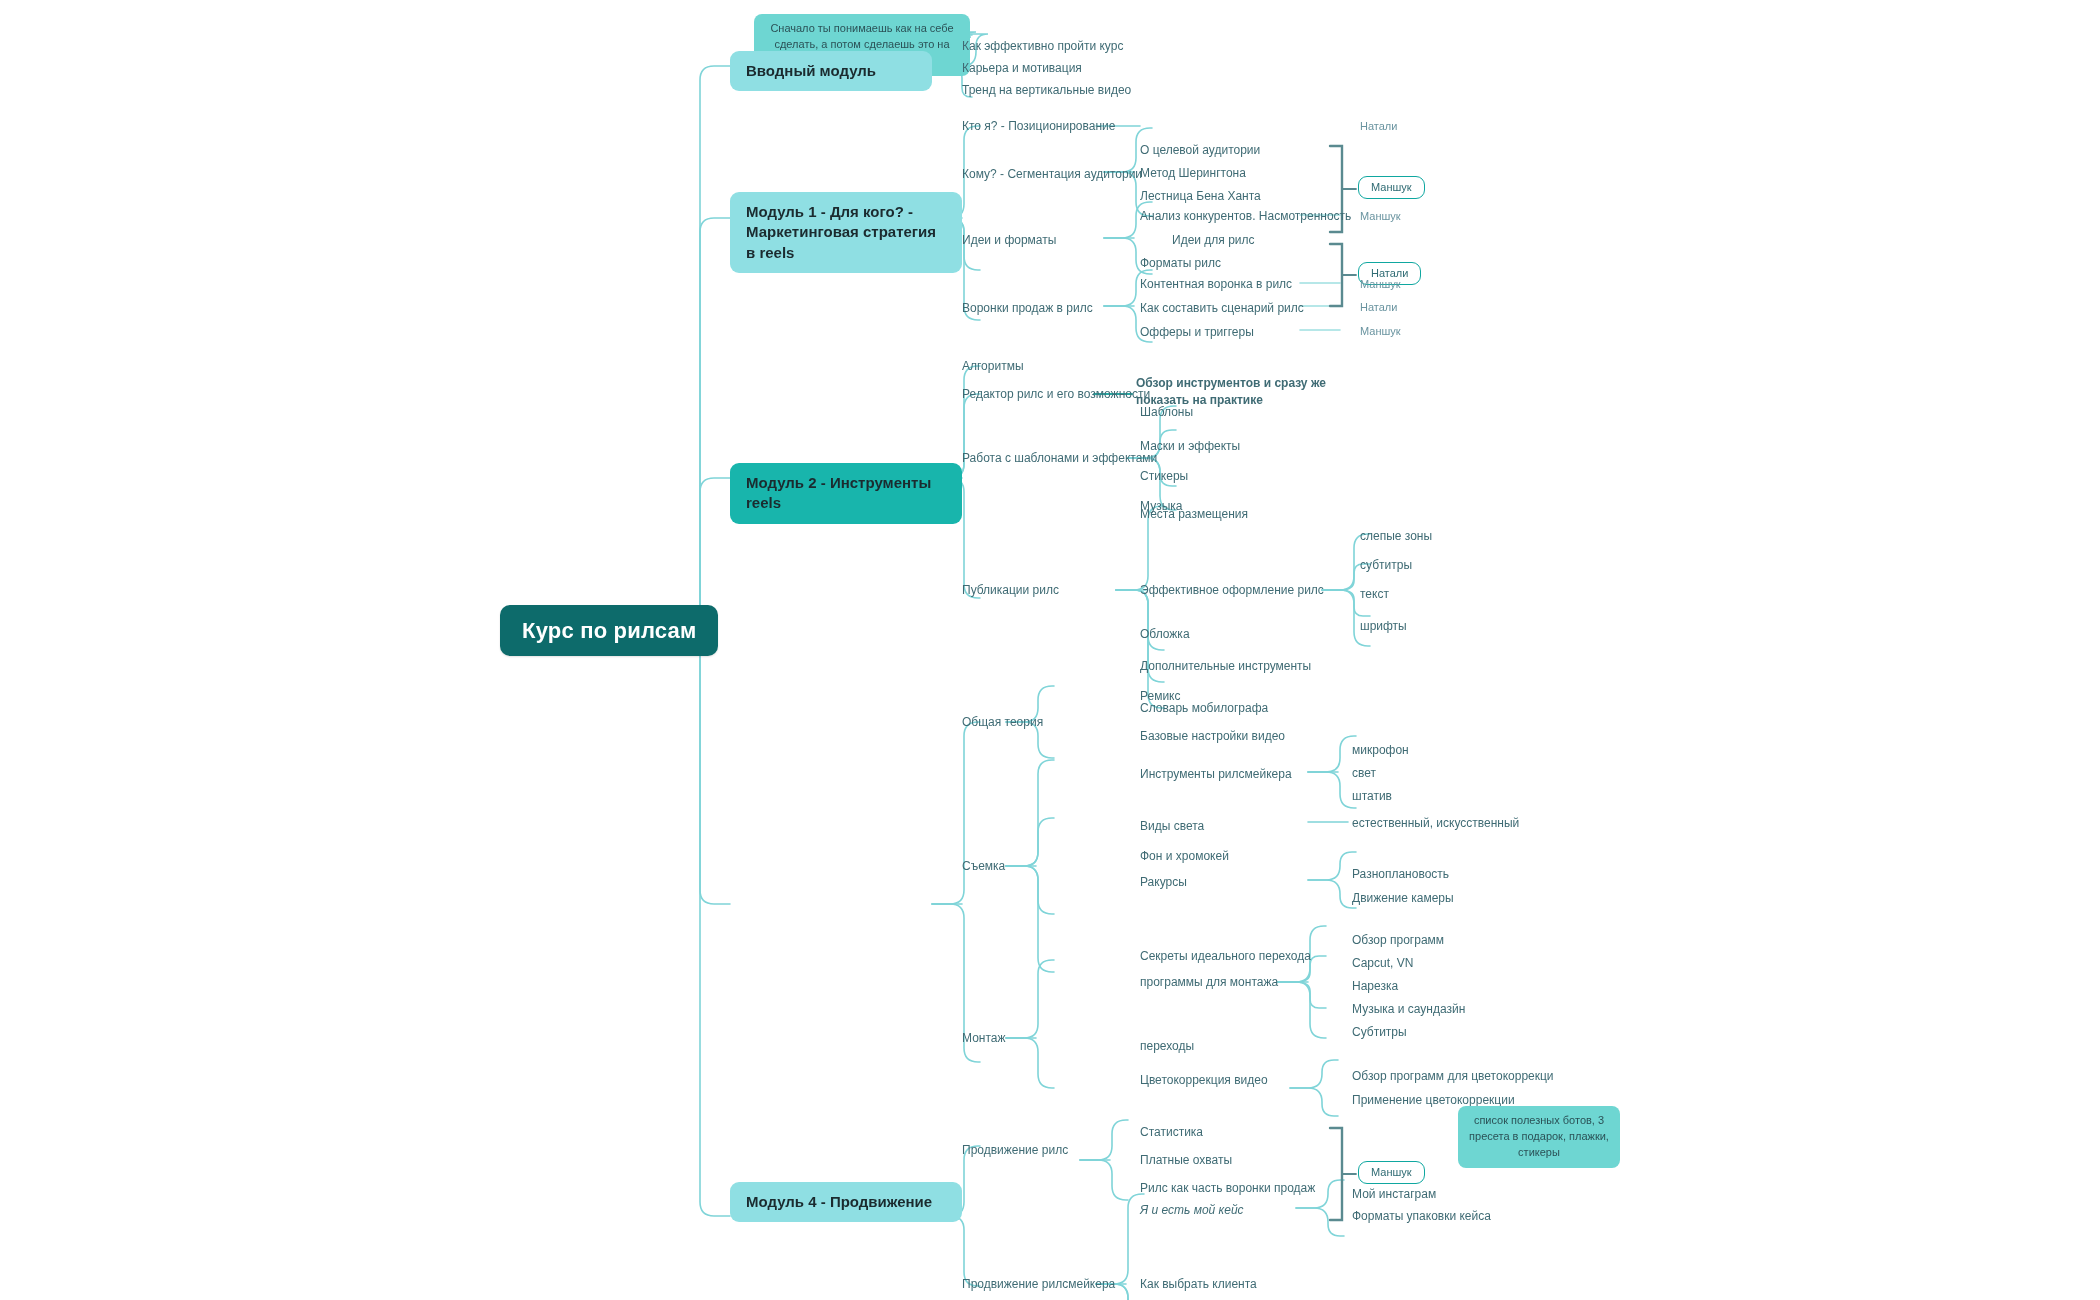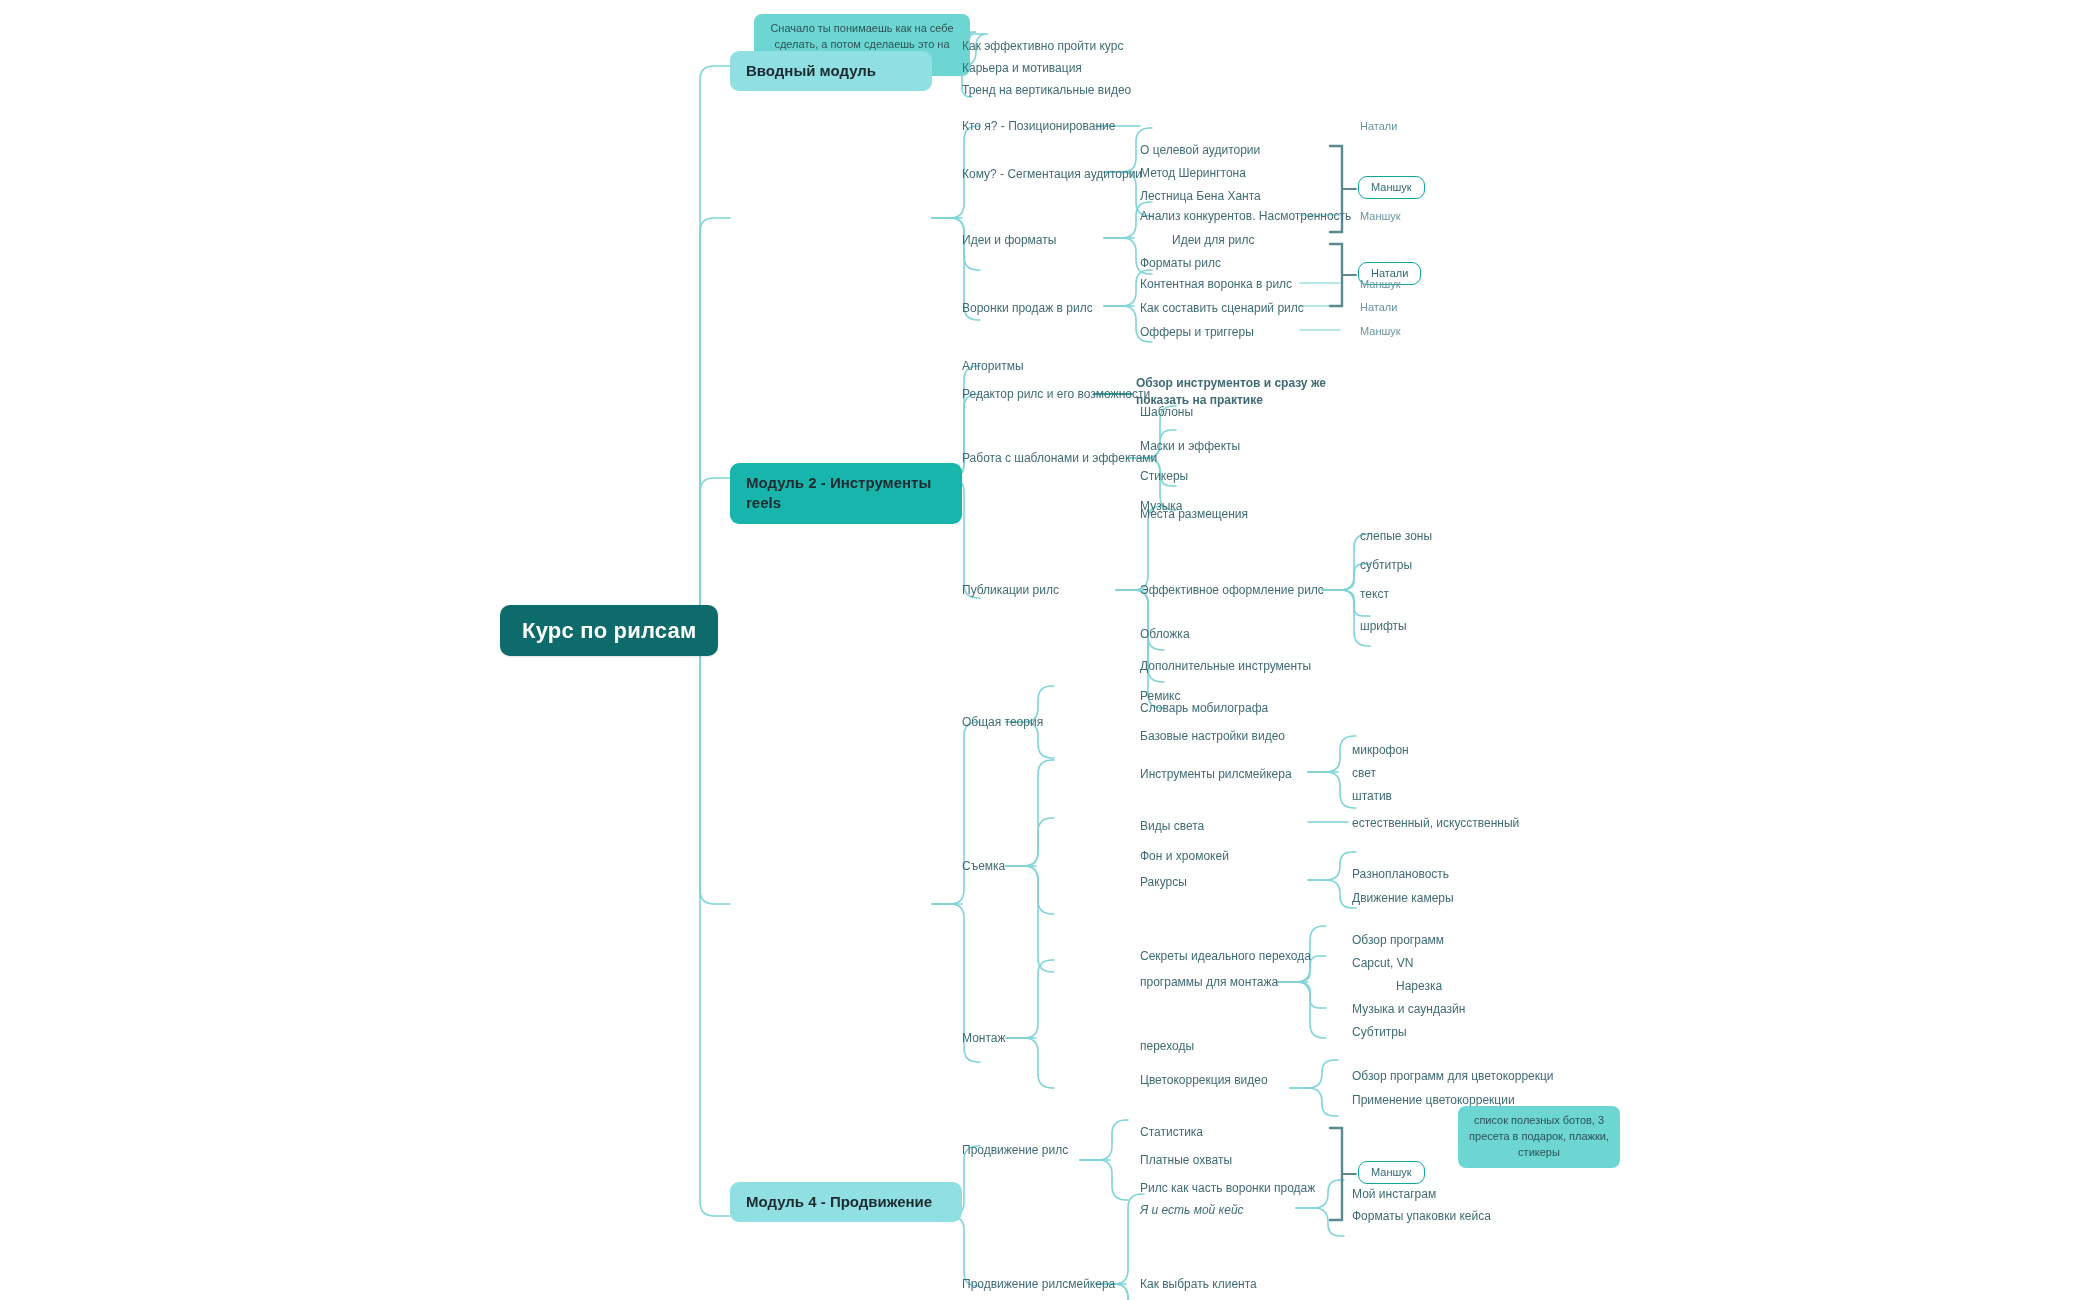--- a/index.html
+++ b/index.html
@@ -177,20 +177,21 @@
 
   <div class="node root" style="left:500px;top:605px;">Курс по рилсам</div>
 
   <div class="node note" style="left:754px;top:14px;width:196px;">Сначало ты понимаешь как на себе сделать, а потом сделаешь это на клиенте</div>
 
   <div class="node module light" style="left:730px;top:51px;width:170px;">Вводный модуль</div>
   <div class="node leaf l2" style="left:962px;top:38px;">Как эффективно пройти курс</div>
   <div class="node leaf l2" style="left:962px;top:60px;">Карьера и мотивация</div>
   <div class="node leaf l2" style="left:962px;top:82px;">Тренд на вертикальные видео</div>
 
+  <div class="node module light" style="left:730px;top:192px;width:200px;">Модуль 1 - Для кого? - Маркетинговая стратегия в reels</div>
   <div class="node leaf l2" style="left:962px;top:118px;">Кто я? - Позиционирование</div>
   <div class="node leaf small" style="left:1360px;top:119px;">Натали</div>
 
   <div class="node leaf l2" style="left:962px;top:166px;">Кому? - Сегментация аудитории</div>
   <div class="node leaf l2" style="left:1140px;top:142px;">О целевой аудитории</div>
   <div class="node leaf l2" style="left:1140px;top:165px;">Метод Шерингтона</div>
   <div class="node leaf l2" style="left:1140px;top:188px;">Лестница Бена Ханта</div>
   <div class="node chip" style="left:1358px;top:176px;">Маншук</div>
 
   <div class="node leaf l2" style="left:962px;top:232px;">Идеи и форматы</div>
@@ -249,21 +250,21 @@
   <div class="node leaf l2" style="left:1352px;top:866px;">Разноплановость</div>
   <div class="node leaf l2" style="left:1352px;top:890px;">Движение камеры</div>
 
   <div class="node leaf l2" style="left:962px;top:1030px;">Монтаж</div>
   <div class="node leaf l2" style="left:1140px;top:974px;">программы для монтажа</div>
   <div class="node leaf l2" style="left:1140px;top:1038px;">переходы</div>
   <div class="node leaf l2" style="left:1140px;top:1072px;">Цветокоррекция видео</div>
 
   <div class="node leaf l2" style="left:1352px;top:932px;">Обзор программ</div>
   <div class="node leaf l2" style="left:1352px;top:955px;">Capcut, VN</div>
-  <div class="node leaf l2" style="left:1352px;top:978px;margin-left:44px;">Нарезка</div>
+  <div class="node leaf l2" style="left:1352px;top:978px;">Нарезка</div>
   <div class="node leaf l2" style="left:1352px;top:1001px;">Музыка и саундазйн</div>
   <div class="node leaf l2" style="left:1352px;top:1024px;">Субтитры</div>
 
   <div class="node leaf l2" style="left:1352px;top:1068px;">Обзор программ для цветокоррекци</div>
   <div class="node leaf l2" style="left:1352px;top:1092px;">Применение цветокоррекции</div>
 
   <div class="node note" style="left:1458px;top:1106px;width:142px;">список полезных ботов, 3 пресета в подарок, плажки, стикеры</div>
 
   <div class="node module light" style="left:730px;top:1182px;width:200px;">Модуль 4 - Продвижение</div>
   <div class="node leaf l2" style="left:962px;top:1142px;">Продвижение рилс</div>

